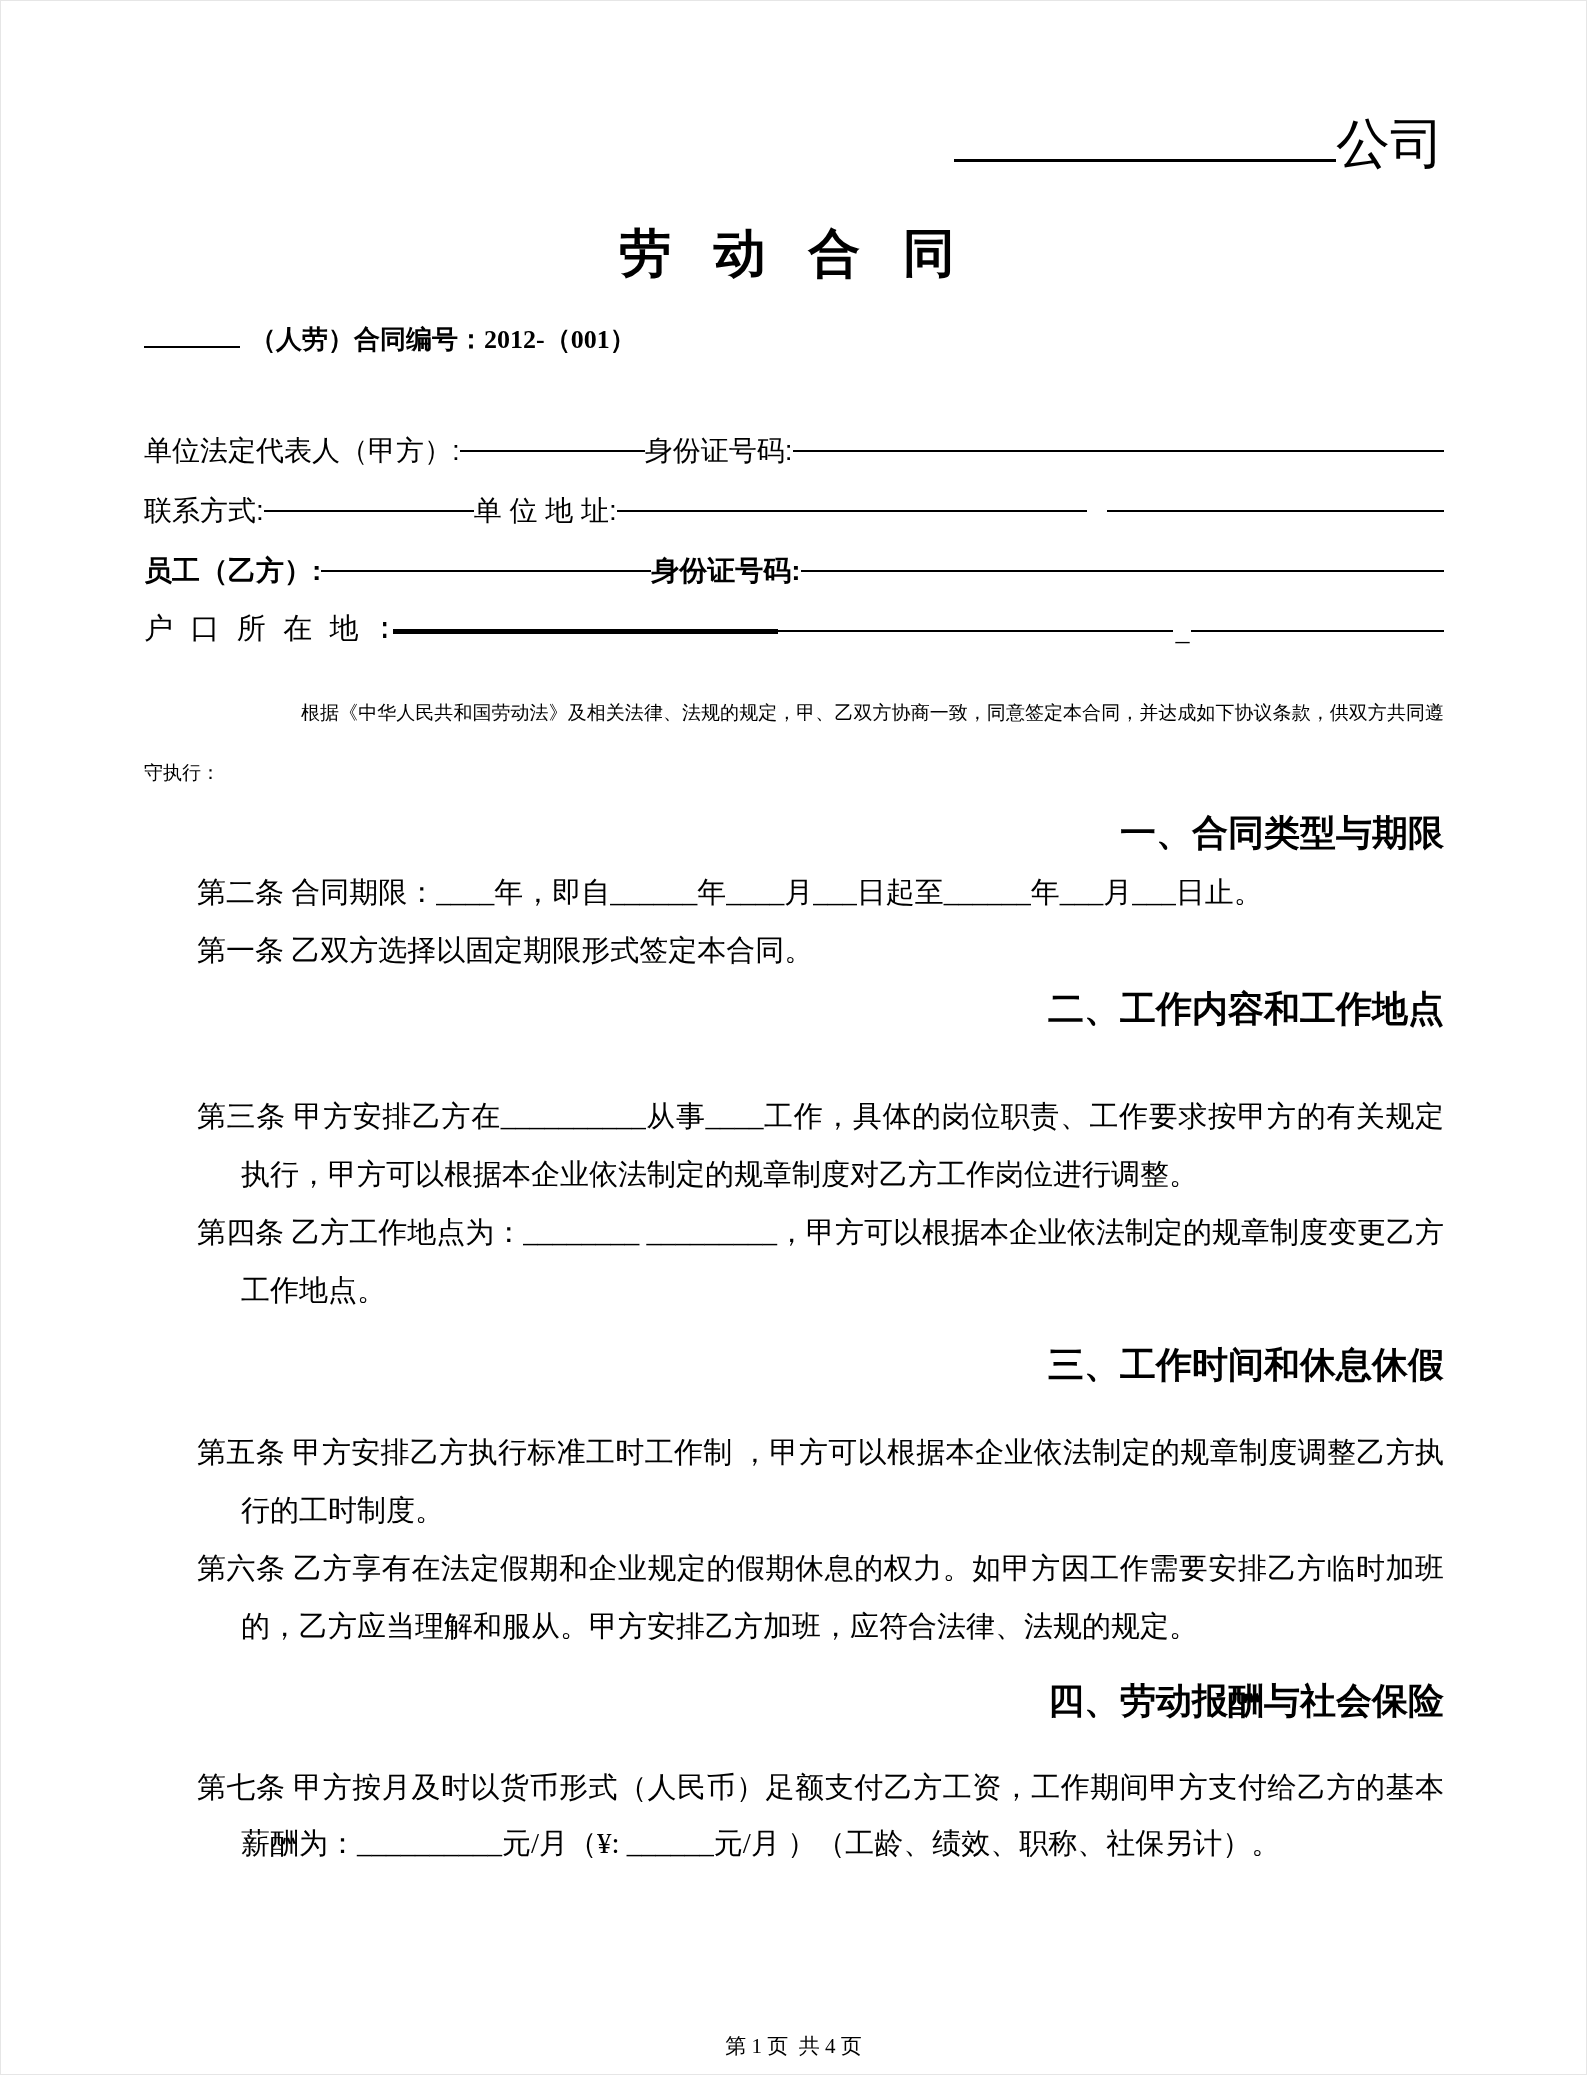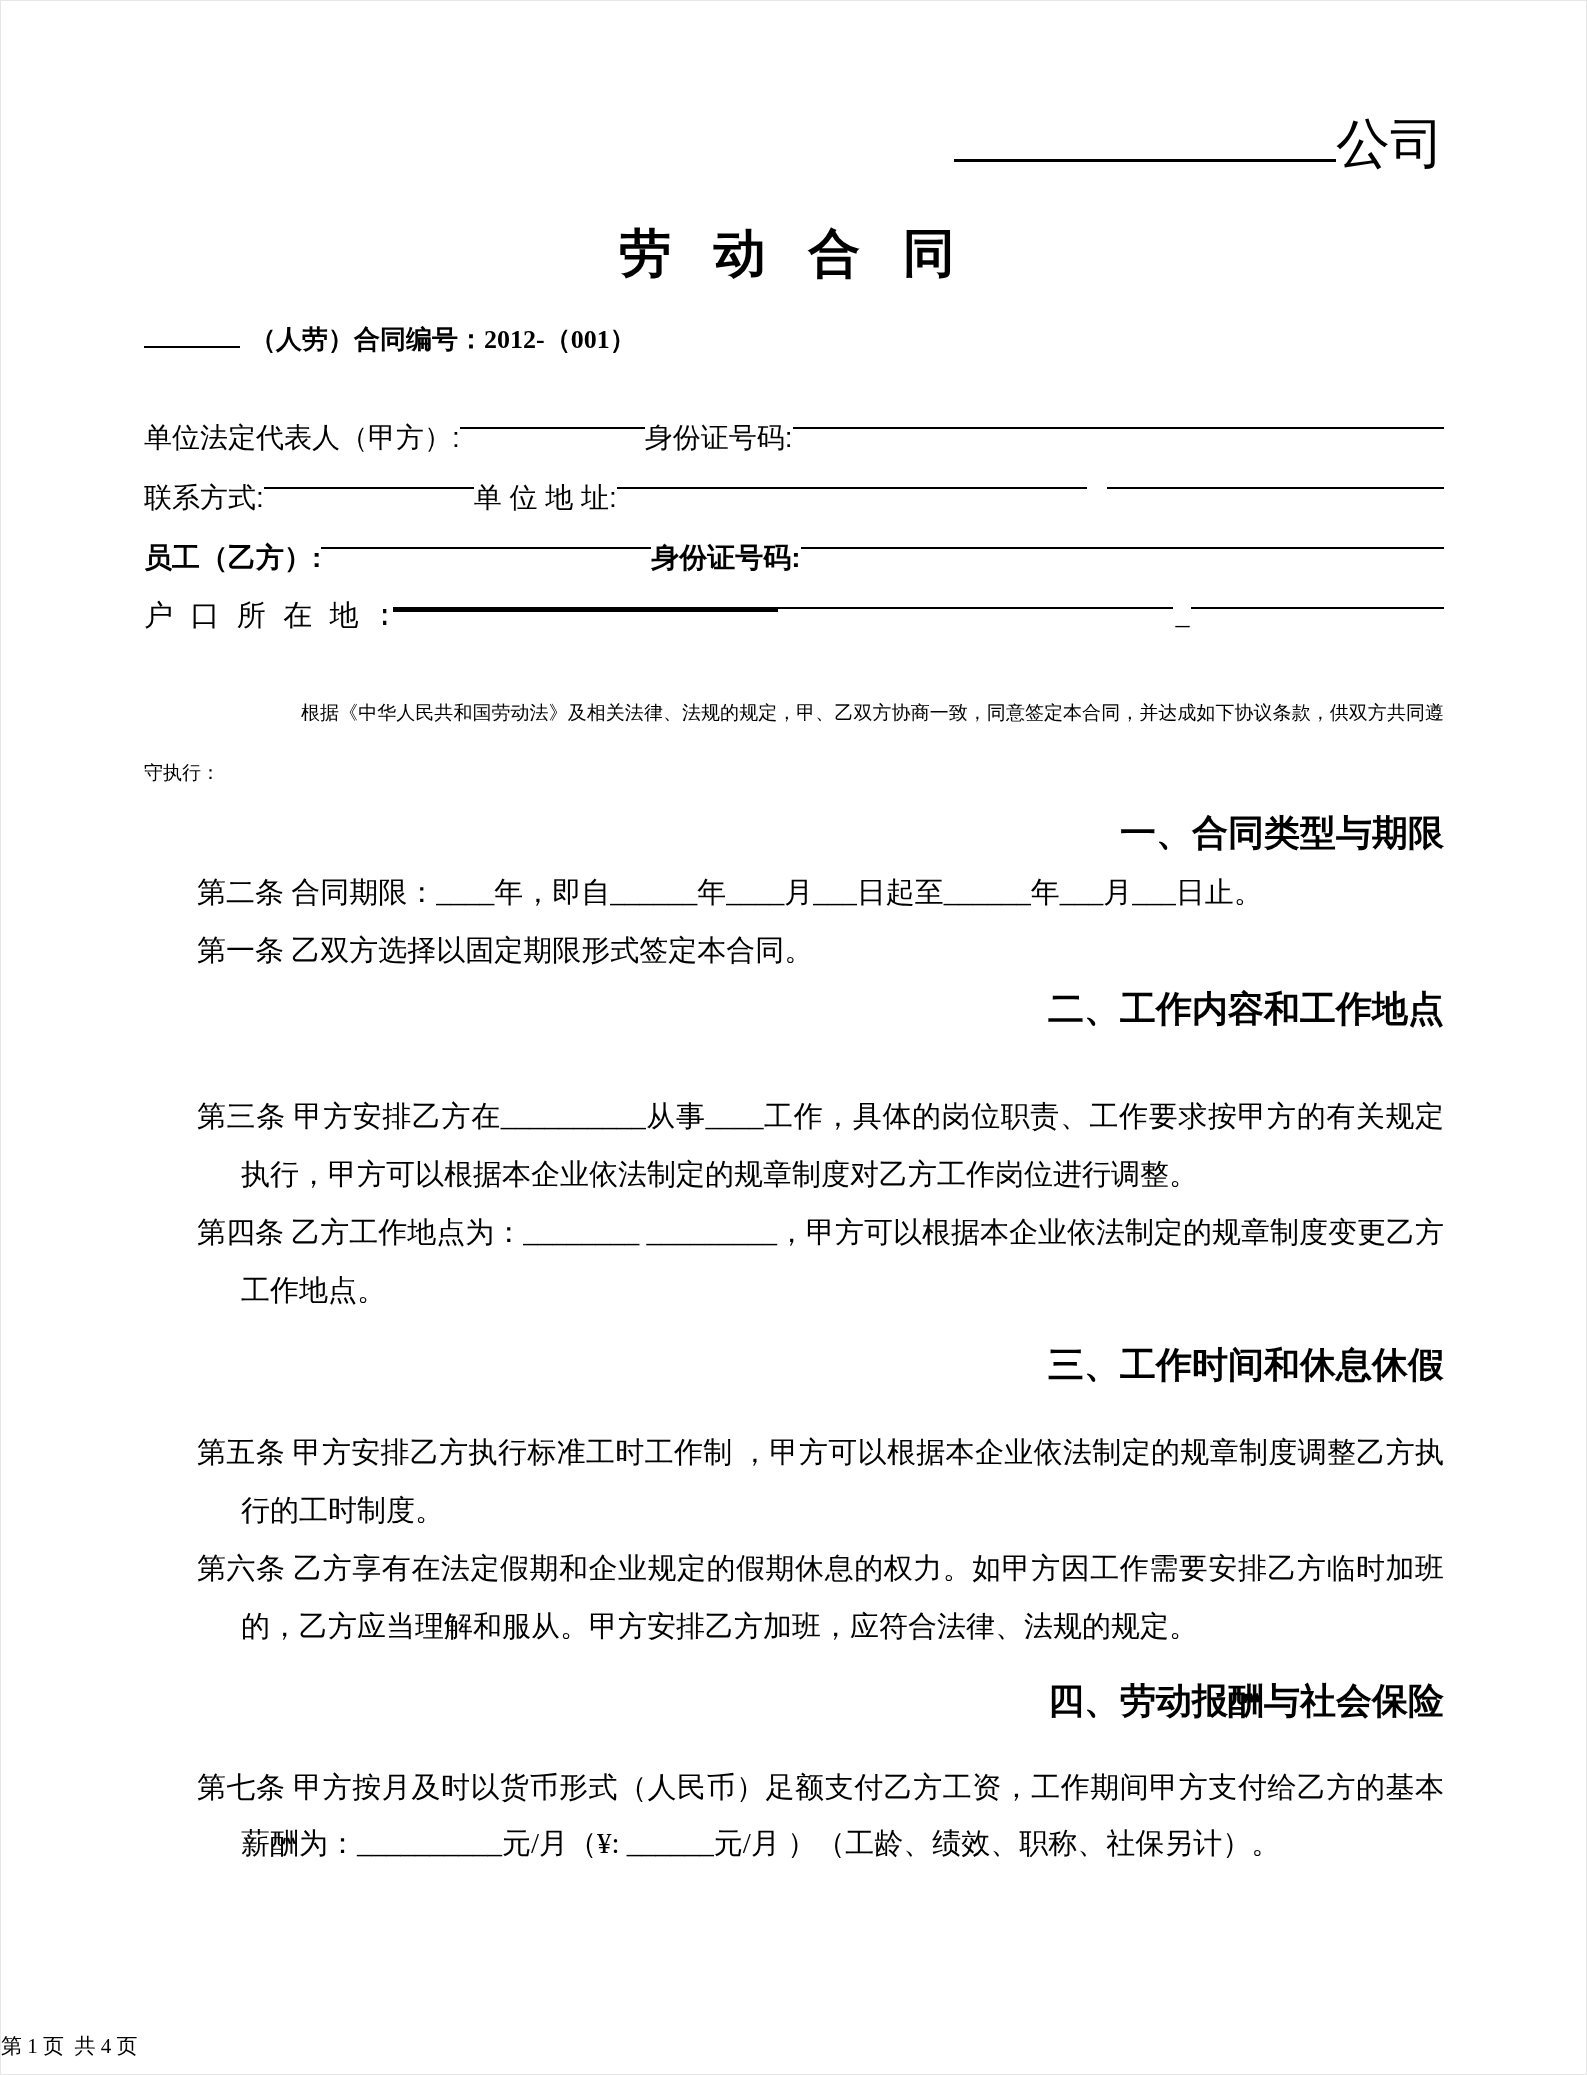--- a/index.html
+++ b/index.html
@@ -46,21 +46,21 @@
   .no-blank{
     display:inline-block;
     width:96px;
     border-bottom:2px solid #000;
     margin-right:10px;
   }
   
   .form{margin-top:64px;}
   .frow{
     display:flex;
-    align-items:flex-start;
+    align-items:center;
     height:60px;
     font-size:28px;
   }
   .flabel{
     font-family:"Liberation Sans", sans-serif;
     white-space:pre;
     line-height:1.2;
   }
   .flabel.b{font-weight:bold;}
   .flabel.serif{font-family:Liberation Mono, monospace;font-size:29px;}
@@ -108,21 +108,21 @@
     text-align:justify;
   }
   .mt48{margin-top:48px;}
   .mt28{margin-top:28px;}
   .mt16{margin-top:16px;}
   .clause.last{line-height:56px;}
   
   .footer{
     position:absolute;
     left:0;right:0;bottom:14px;
-    text-align:left;
+    text-align:center;
     font-size:21px;
     white-space:pre;
   }
 </style>
 </head>
 <body>
 
 <div class="page">
 
   <div class="company-line"><span class="company-blank"></span><span>公司</span></div>

